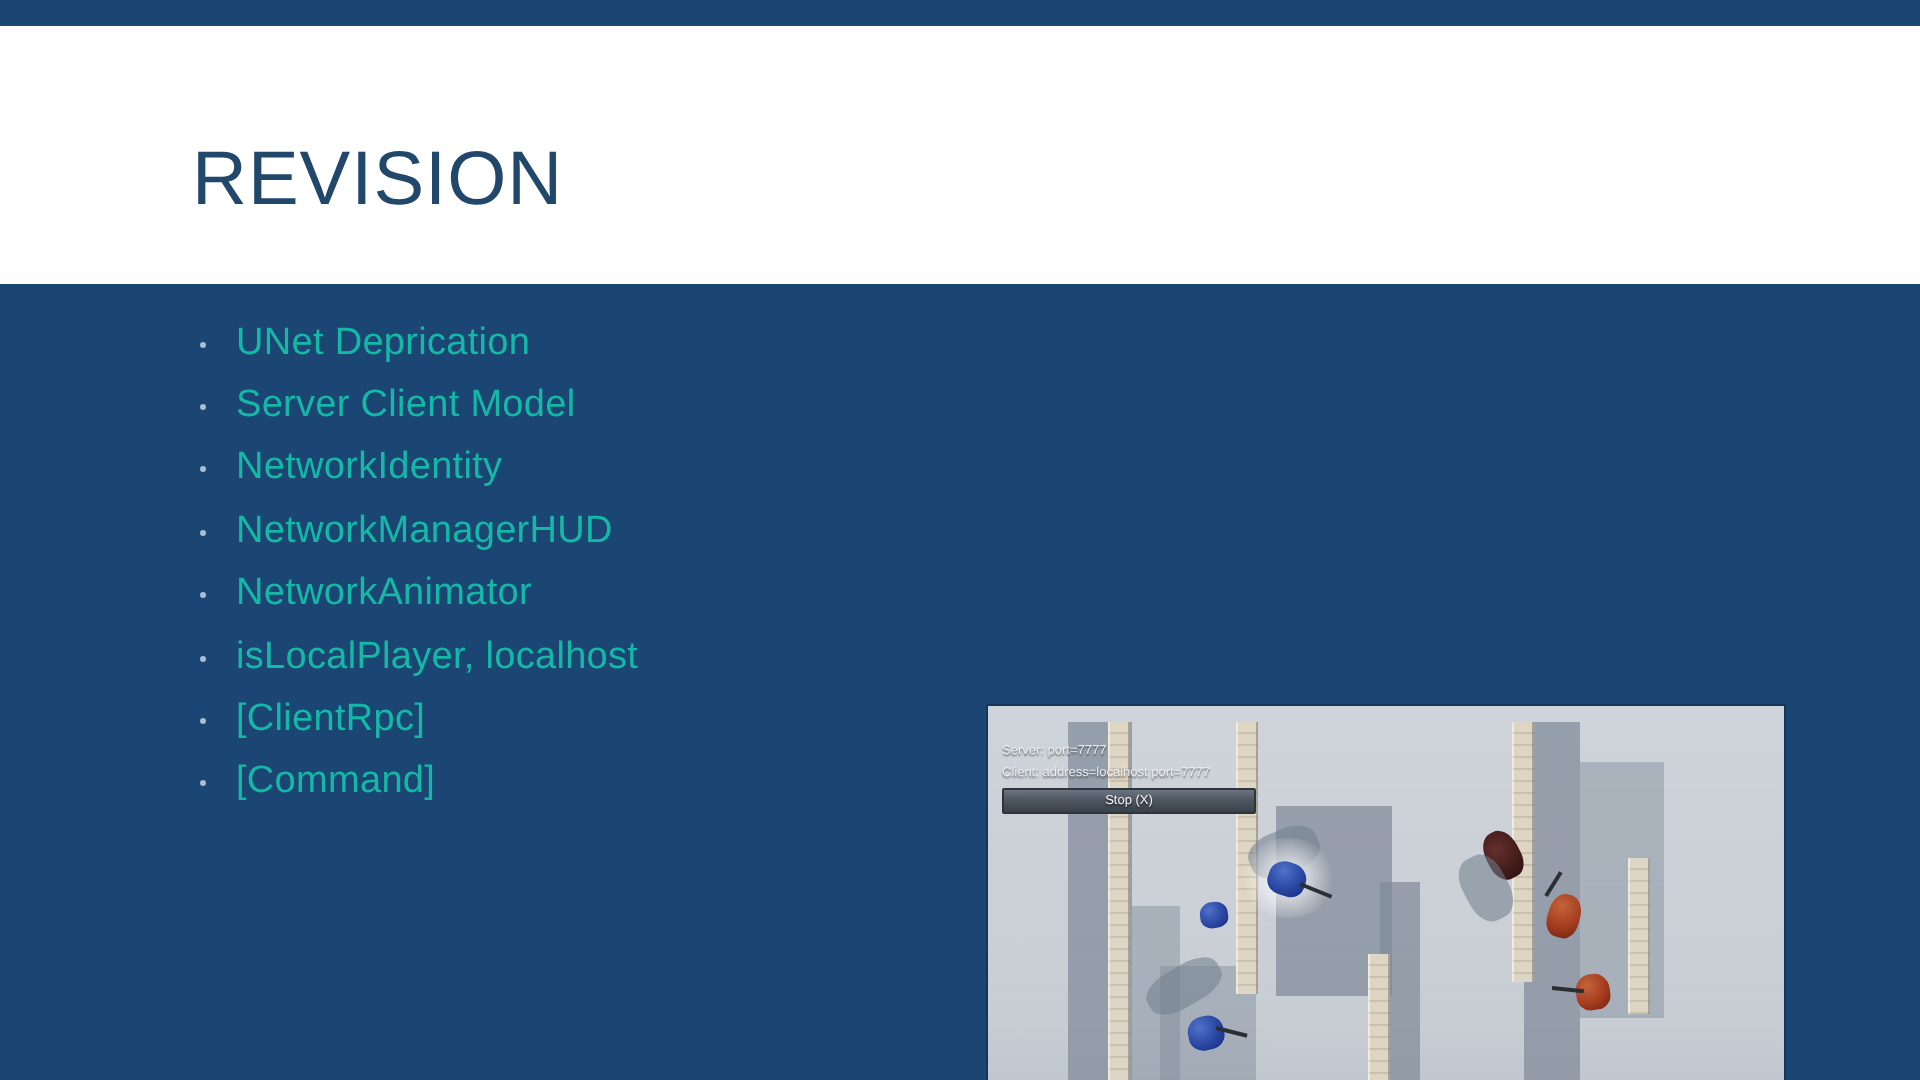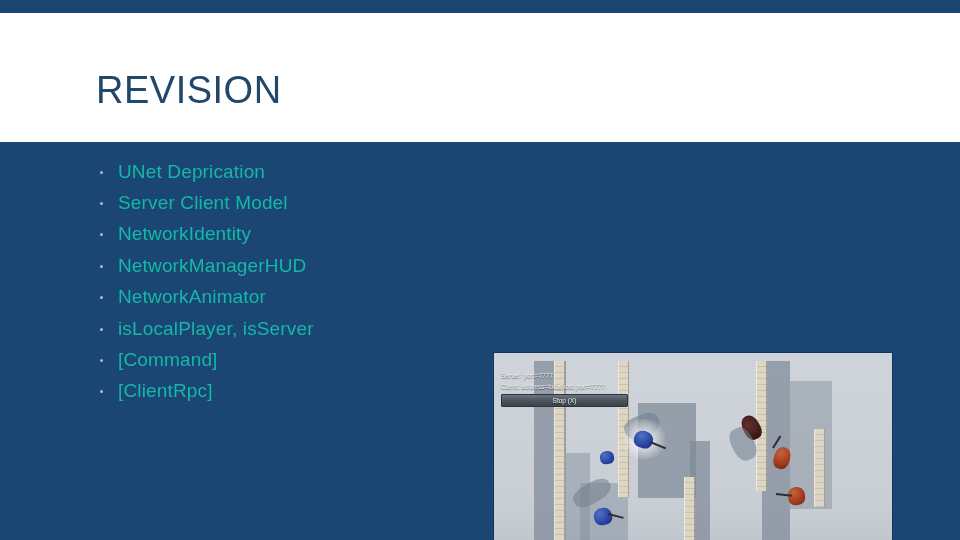--- a/index.html
+++ b/index.html
@@ -219,29 +219,29 @@
       <li class="bullet-item">
         <span class="bullet-dot"></span>
         <span class="bullet-text">NetworkManagerHUD</span>
       </li>
       <li class="bullet-item">
         <span class="bullet-dot"></span>
         <span class="bullet-text">NetworkAnimator</span>
       </li>
       <li class="bullet-item">
         <span class="bullet-dot"></span>
-        <span class="bullet-text">isLocalPlayer, isServer</span>
+        <span class="bullet-text">isLocalPlayer, localhost</span>
+      </li>
+      <li class="bullet-item">
+        <span class="bullet-dot"></span>
+        <span class="bullet-text">[ClientRpc]</span>
       </li>
       <li class="bullet-item">
         <span class="bullet-dot"></span>
         <span class="bullet-text">[Command]</span>
-      </li>
-      <li class="bullet-item">
-        <span class="bullet-dot"></span>
-        <span class="bullet-text">[ClientRpc]</span>
       </li>
     </ul>
 
     <div class="game-shot">
       <div class="floor"></div>
 
       <div class="wall-shadow" style="left:40px; top:8px; width:32px; height:190px;"></div>
       <div class="wall-shadow soft" style="left:72px; top:100px; width:24px; height:100px;"></div>
       <div class="wall-shadow" style="left:144px; top:50px; width:58px; height:95px;"></div>
       <div class="wall-shadow" style="left:196px; top:88px; width:20px; height:118px;"></div>

